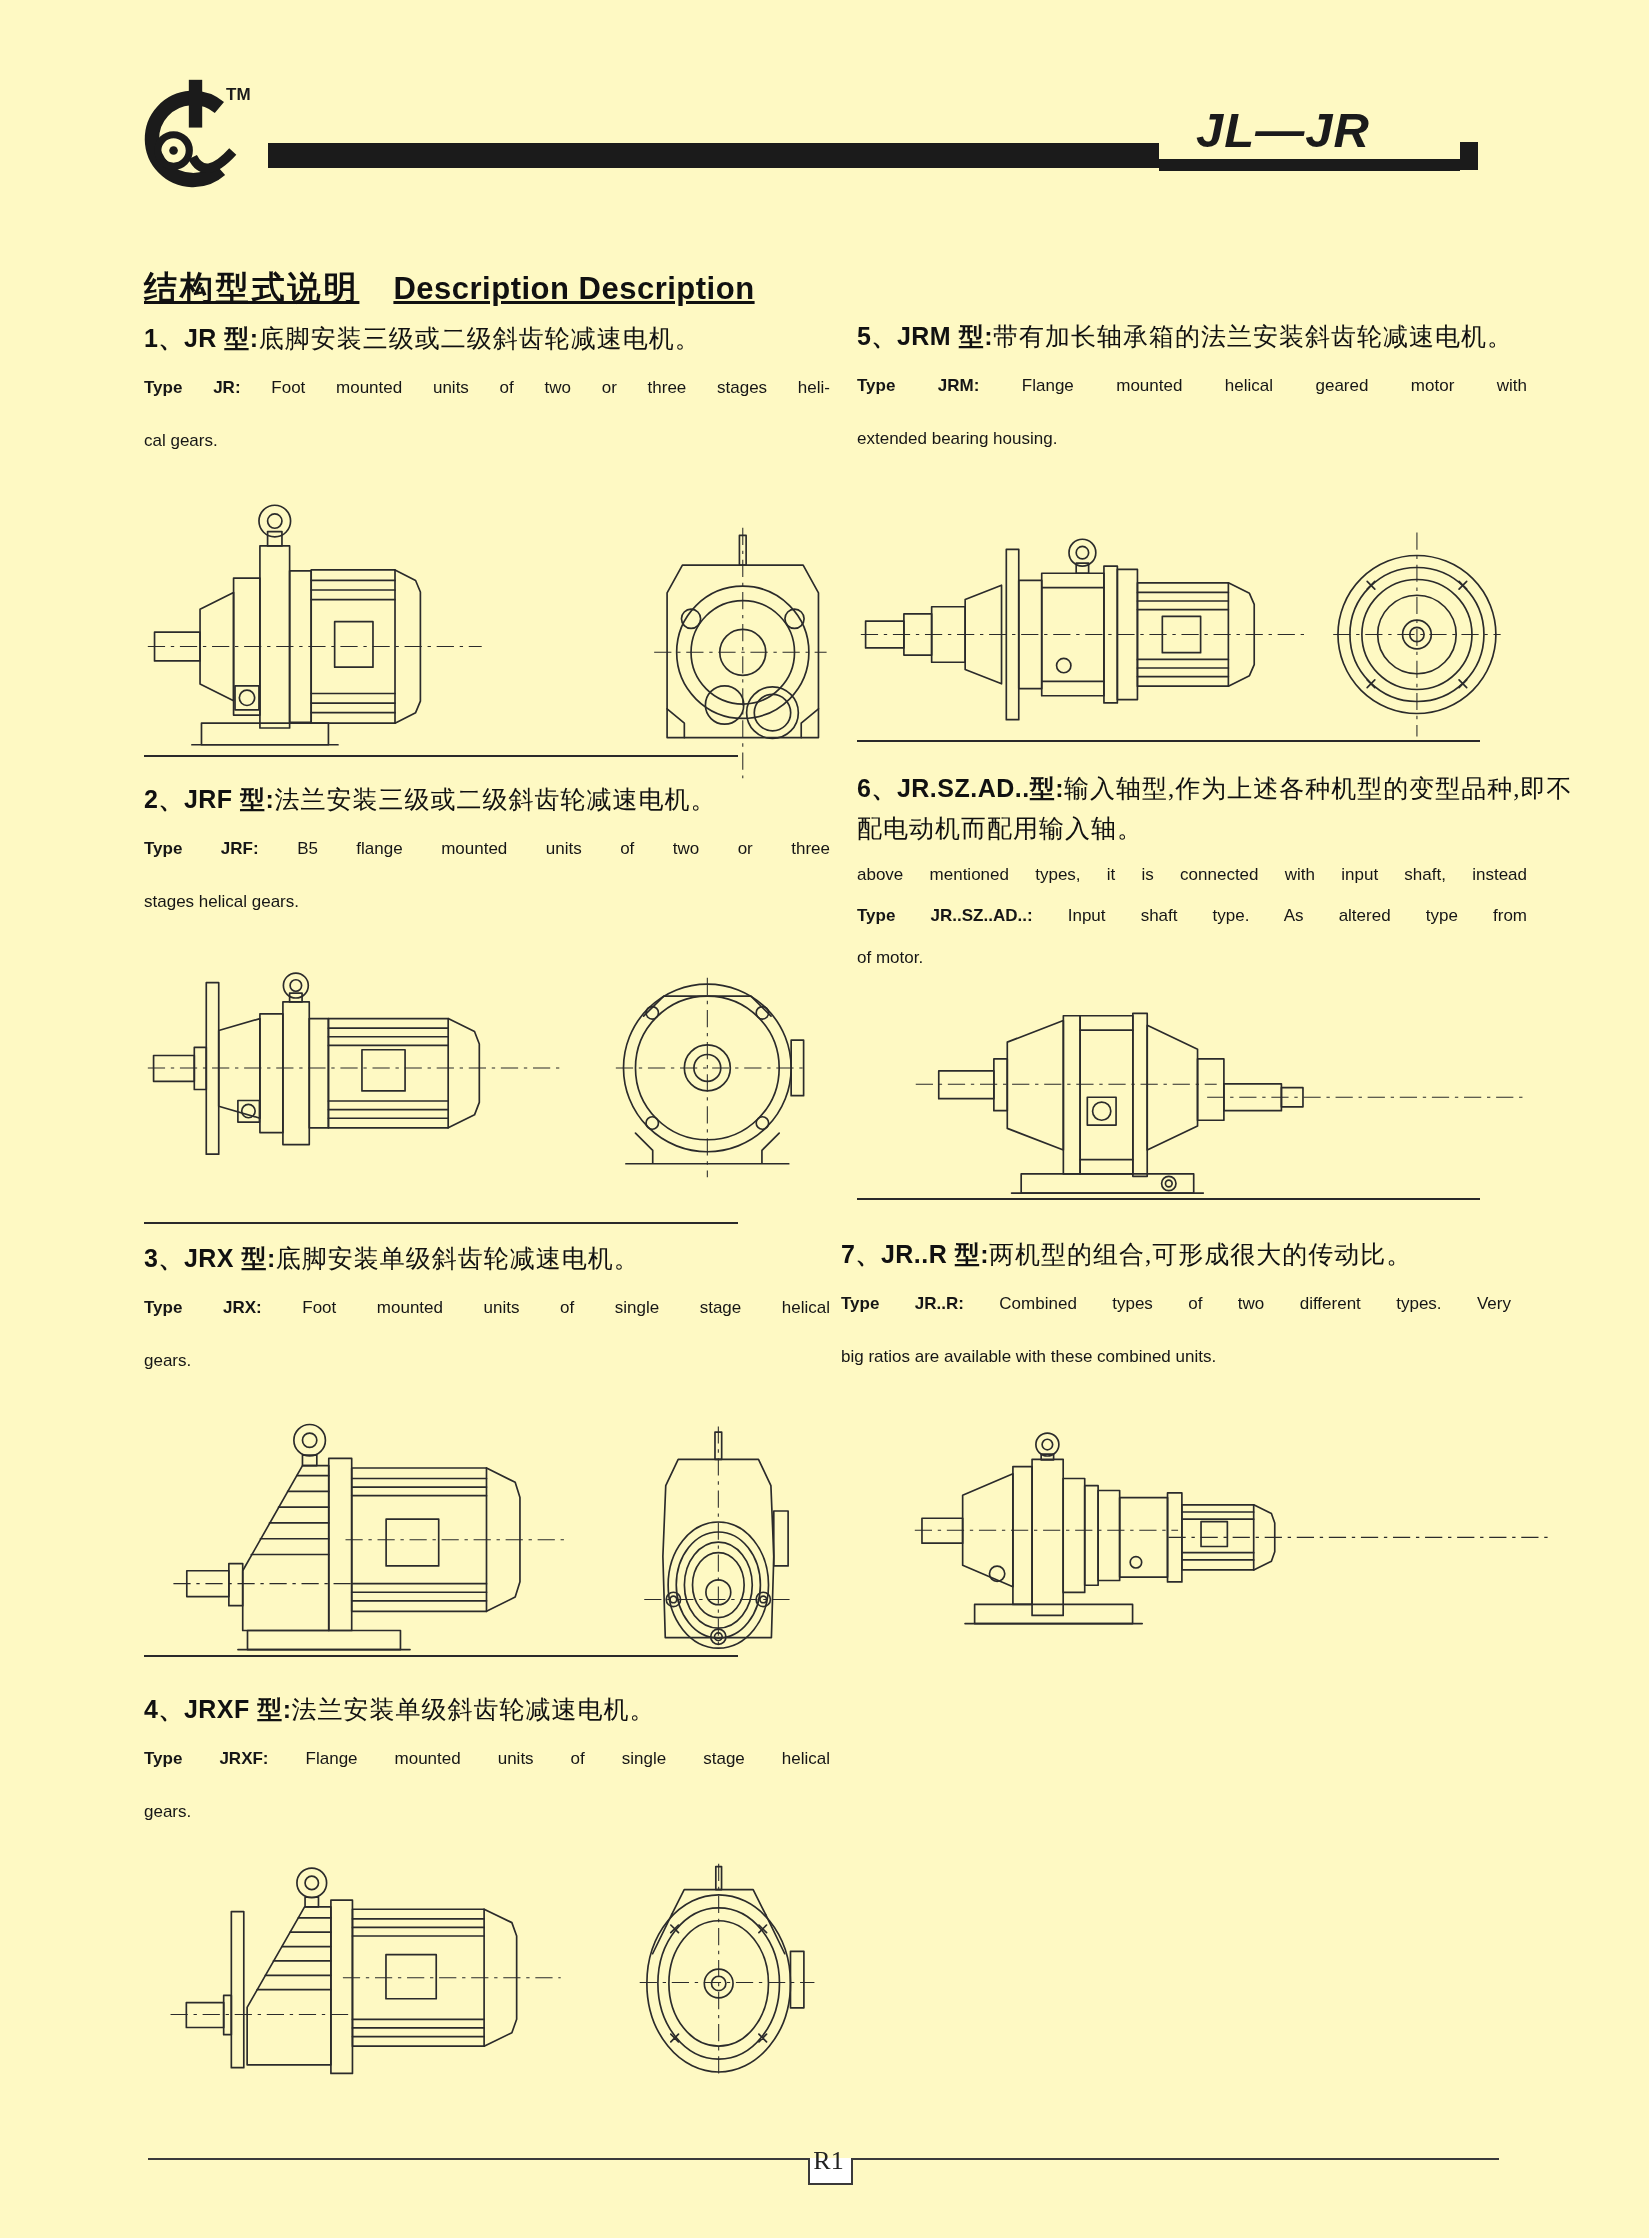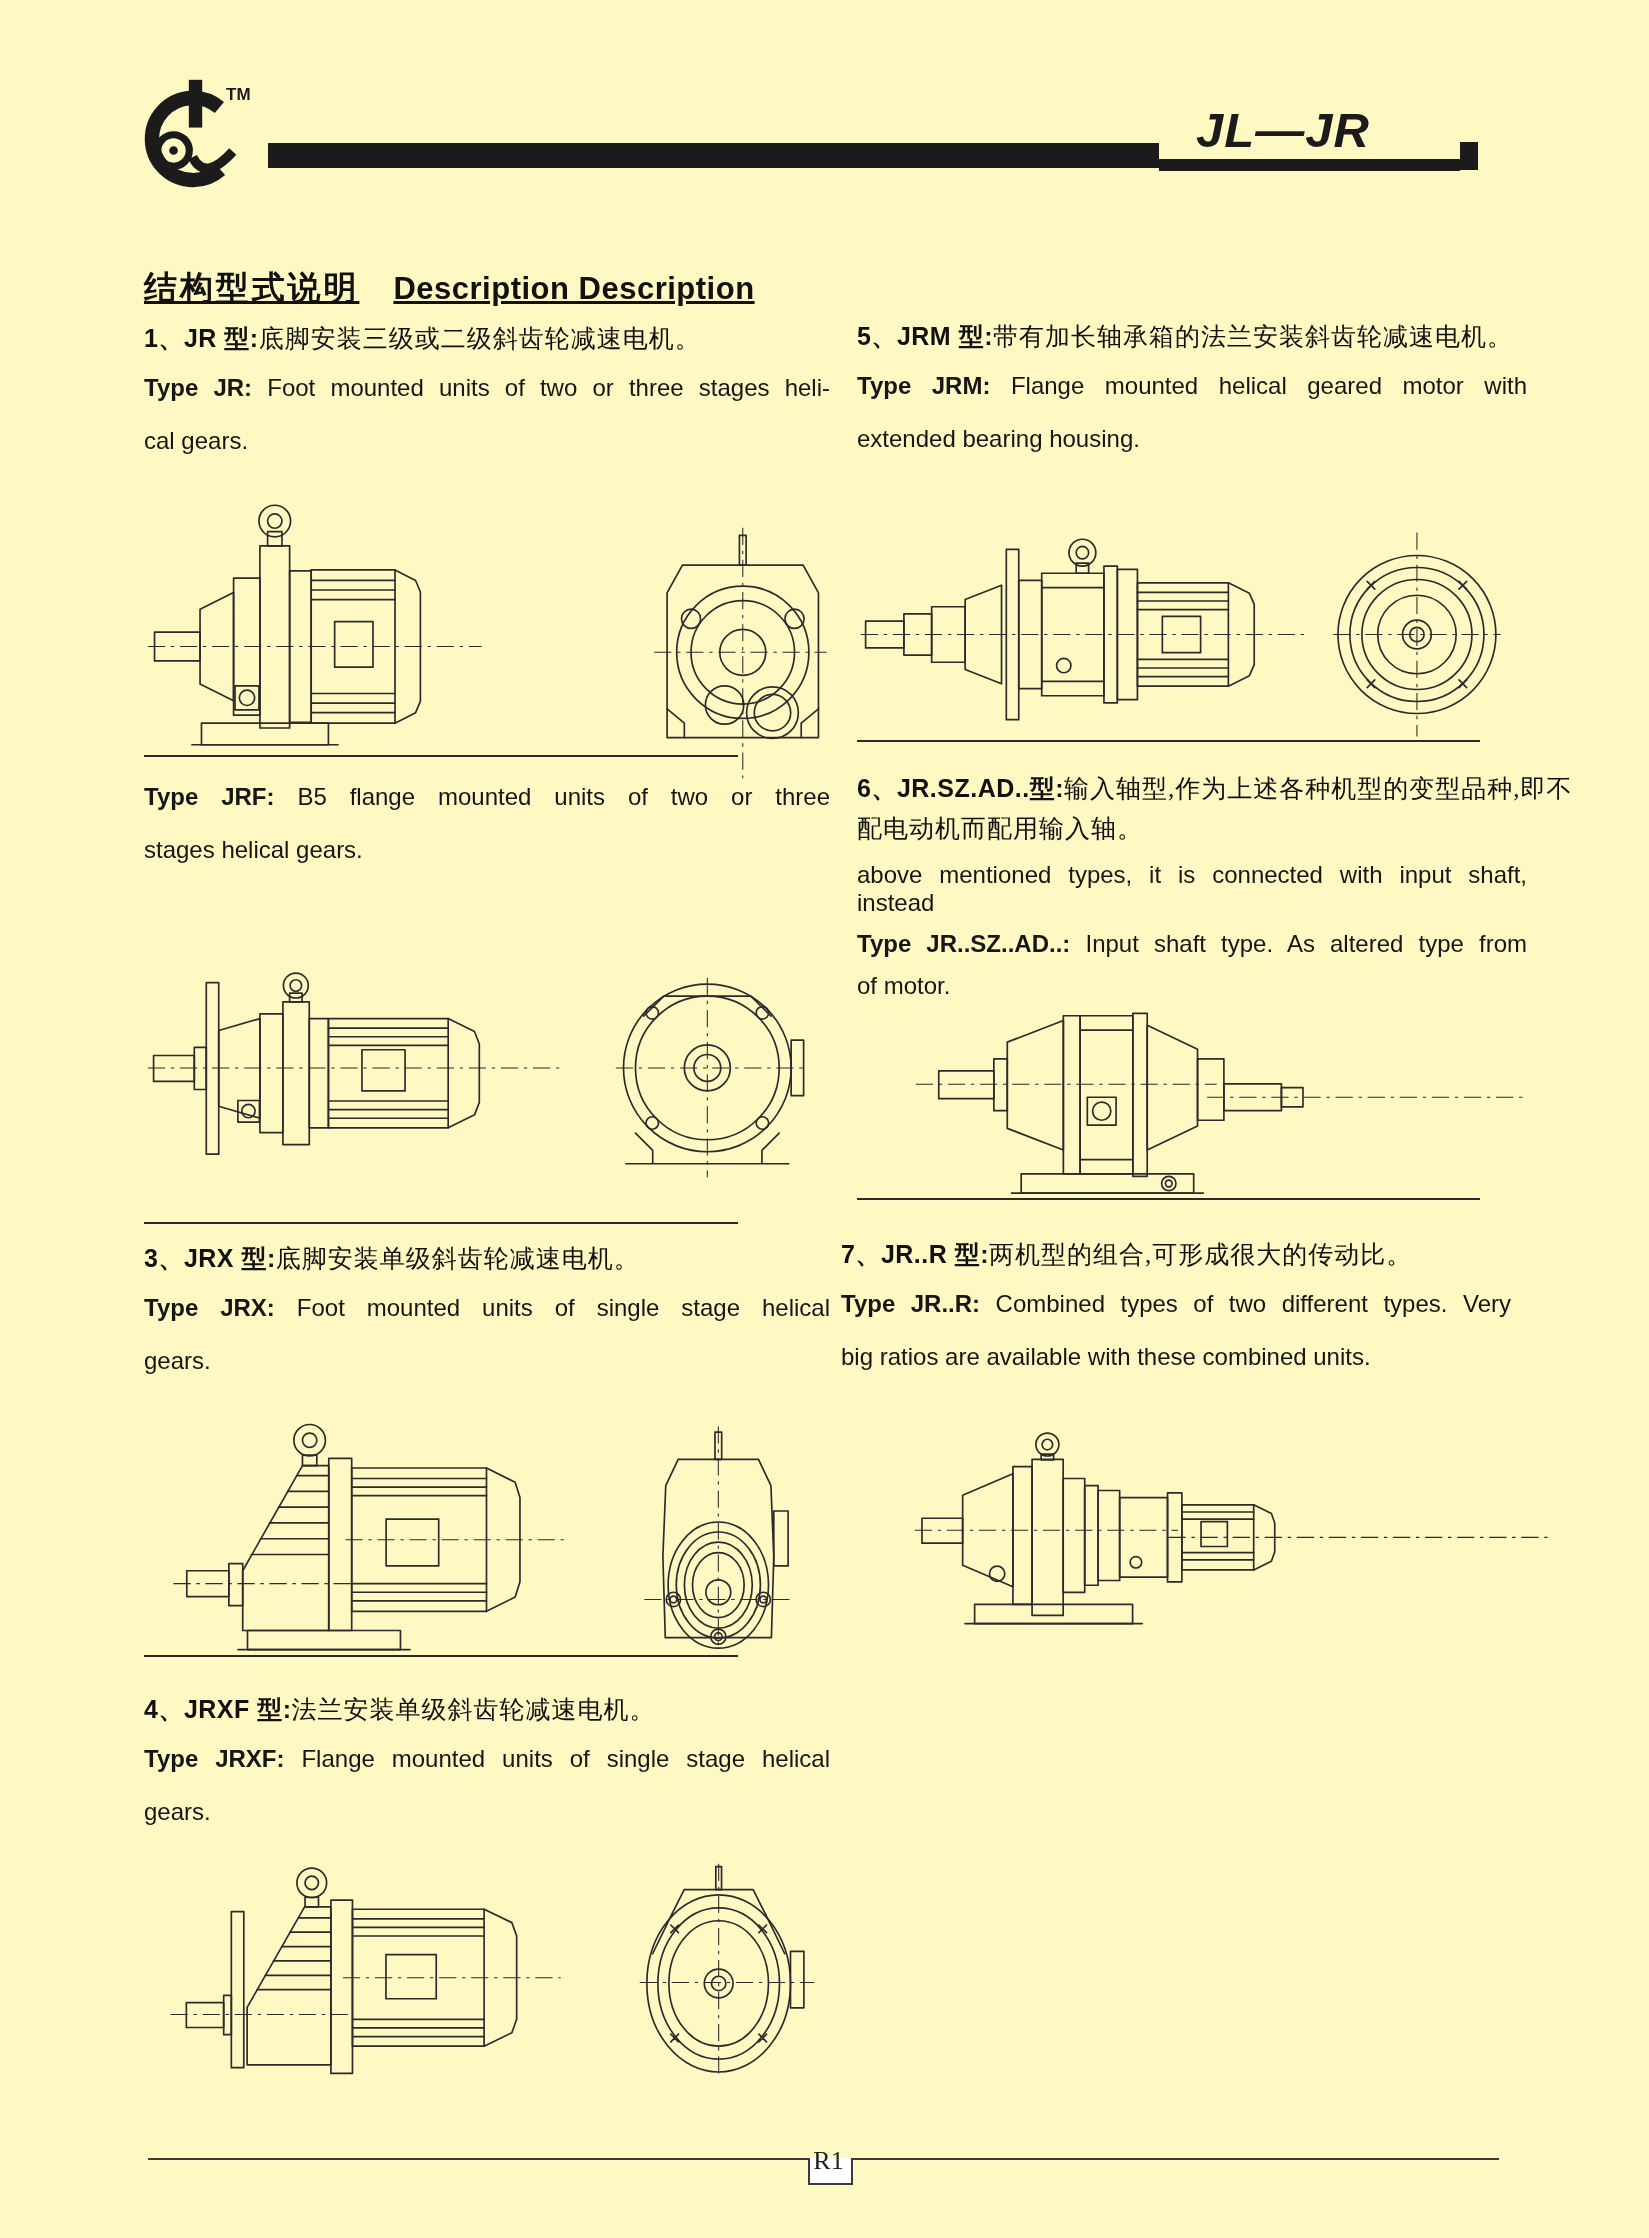--- a/index.html
+++ b/index.html
@@ -15,21 +15,21 @@
   .title{position:absolute;display:flex;gap:34px;align-items:baseline;font-weight:bold;text-decoration:underline;}
   .t-cn{font-size:33px;letter-spacing:2.9px;}
   .t-en{font-size:31px;letter-spacing:0.5px;}
   
   .section{position:absolute;}
   .shead{font-size:25px;white-space:nowrap;margin-bottom:19px;}
   .shead b{font-weight:bold;letter-spacing:0.5px;}
   .shead .cn{font-family:"Liberation Serif",serif;letter-spacing:1px;}
   .shead.l2{margin-bottom:6.7px;}
   .cnline{font-size:25px;font-family:"Liberation Serif",serif;letter-spacing:1px;margin-bottom:16.3px;}
-  .eline{font-size:24px;line-height:28px;margin-bottom:25px;color:#161616;}
+  .eline{font-size:17px;line-height:28px;margin-bottom:25px;color:#161616;}
   .eline b{font-weight:bold;}
   .eline.j{text-align:justify;text-align-last:justify;}
   
   .sep{position:absolute;height:1.9px;background:#2a2a2a;}
   
   .fline{position:absolute;height:2.4px;background:#3a3a3a;}
   .fbox{position:absolute;border:2.4px solid #3a3a3a;border-top:none;background:#fff;}
   .fpage{position:absolute;font-family:"Liberation Serif",serif;font-size:26px;color:#222;
          text-align:center;}
   
@@ -67,20 +67,23 @@
     </div>
     <div class="eline j">
       <b>Type JR:</b> <span>Foot mounted units of two or three stages heli-</span>
     </div>
     <div class="eline">
       <span>cal gears.</span>
     </div>
   </div>
 
   <div class="section" style="left:144px;top:783px;width:686px;">
+    <div class="shead">
+      <b>2、</b><b>JRF 型:</b><span class="cn">法兰安装三级或二级斜齿轮减速电机。</span>
+    </div>
     <div class="eline j">
       <b>Type JRF:</b> <span>B5 flange mounted units of two or three</span>
     </div>
     <div class="eline">
       <span>stages helical gears.</span>
     </div>
   </div>
 
   <div class="section" style="left:144px;top:1242px;width:686px;">
     <div class="shead">

